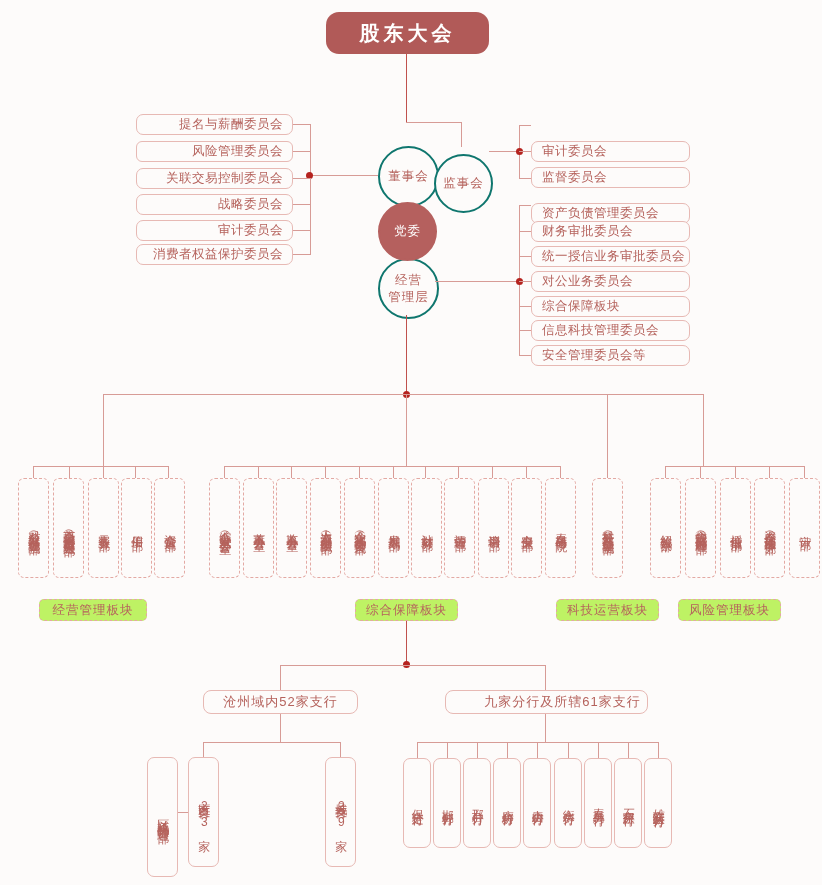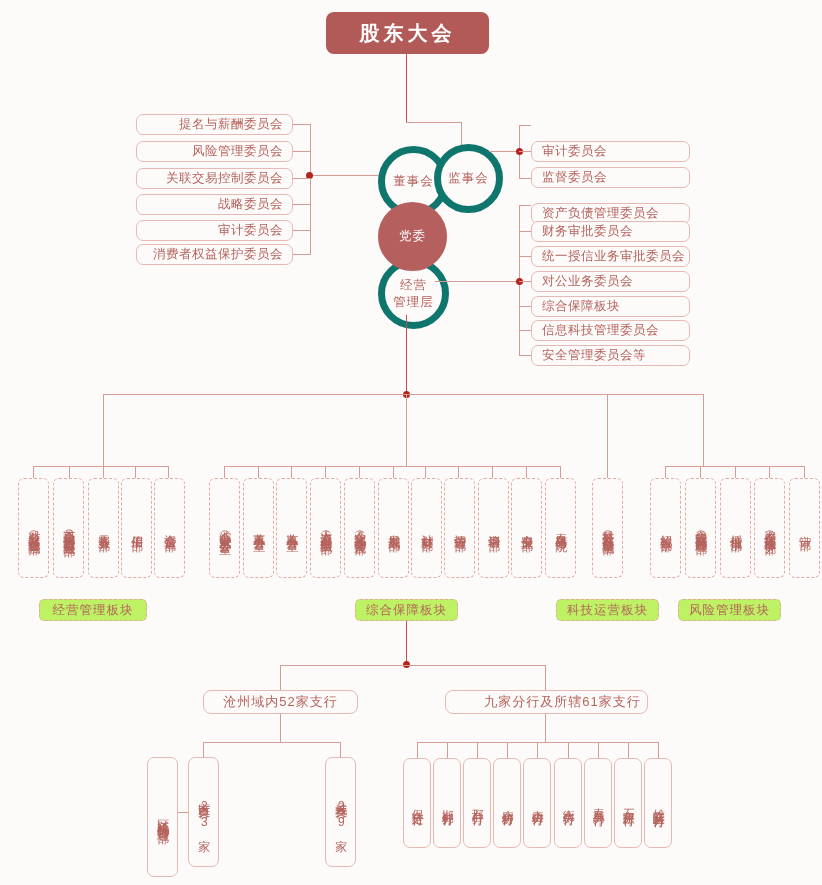--- a/index.html
+++ b/index.html
@@ -25,31 +25,31 @@
   .dot{
     position:absolute;width:7px;height:7px;border-radius:50%;
     background:#b5231f;
   }
   
   .topbox{
     position:absolute;
     display:flex;align-items:center;justify-content:center;
     background:#b15a58;
     color:#ffffff;
-    border-radius:8px;
+    border-radius:13px;
     font-size:20px;
     font-weight:bold;
     letter-spacing:4px;
     box-shadow:0 0 0 0 transparent;
   }
   
   .circ{
     position:absolute;
     border-radius:50%;
-    border:7px solid #0f766e;
+    border:2px solid #0f766e;
     display:flex;align-items:center;justify-content:center;
     text-align:center;
     font-size:12.5px;
     line-height:1.35;
     color:#b5625c;
     letter-spacing:1px;
     background:#fdfbfa;
   }
   .circ.filled{
     background:#b5605e;
@@ -144,36 +144,36 @@
 <div id="chart">
 
   <div class="topbox" style="left:326px;top:12px;width:163px;height:42px;">股东大会</div>
 
   <div class="ln v strong" style="left:406px;top:54px;height:68px;"></div>
 
   <div class="ln h" style="left:406px;top:122px;width:55px;"></div>
   <div class="ln v" style="left:461px;top:122px;height:25px;"></div>
 
   <div class="circ" style="left:378px;top:146px;width:57px;height:57px;">董事会</div>
-  <div class="circ" style="left:434px;top:144px;width:55px;height:55px;font-family:Liberation Serif, serif;">监事会</div>
+  <div class="circ" style="left:434px;top:154px;width:55px;height:55px;font-family:Liberation Serif, serif;">监事会</div>
   <div class="circ" style="left:378px;top:258px;width:57px;height:57px;line-height:1.3;">
     <span style="white-space:pre-line;">经营
 管理层</span>
   </div>
   <div class="circ filled" style="left:378px;top:202px;width:55px;height:55px;">党委</div>
 
   <div class="ln h" style="left:355px;top:175px;width:23px;"></div>
   <div class="ln v" style="left:310px;top:124px;height:130px;"></div>
   <div class="ln h" style="left:310px;top:175px;width:45px;"></div>
   <div class="dot" style="left:306px;top:172px;"></div>
 
   <div class="pill right-text" style="left:136px;top:114px;width:157px;height:21px;">提名与薪酬委员会</div>
   <div class="ln h" style="left:293px;top:124px;width:18px;"></div>
 
-  <div class="pill right-text" style="left:136px;top:141px;width:157px;height:21px;">风险管理委员会</div>
+  <div class="pill right-text" style="left:136px;top:141px;width:157px;height:21px;border-radius:6px;">风险管理委员会</div>
   <div class="ln h" style="left:293px;top:151px;width:18px;"></div>
 
   <div class="pill right-text" style="left:136px;top:168px;width:157px;height:21px;">关联交易控制委员会</div>
   <div class="ln h" style="left:293px;top:178px;width:18px;"></div>
 
   <div class="pill right-text" style="left:136px;top:194px;width:157px;height:21px;">战略委员会</div>
   <div class="ln h" style="left:293px;top:204px;width:18px;"></div>
 
   <div class="pill right-text" style="left:136px;top:220px;width:157px;height:21px;">审计委员会</div>
   <div class="ln h" style="left:293px;top:230px;width:18px;"></div>

